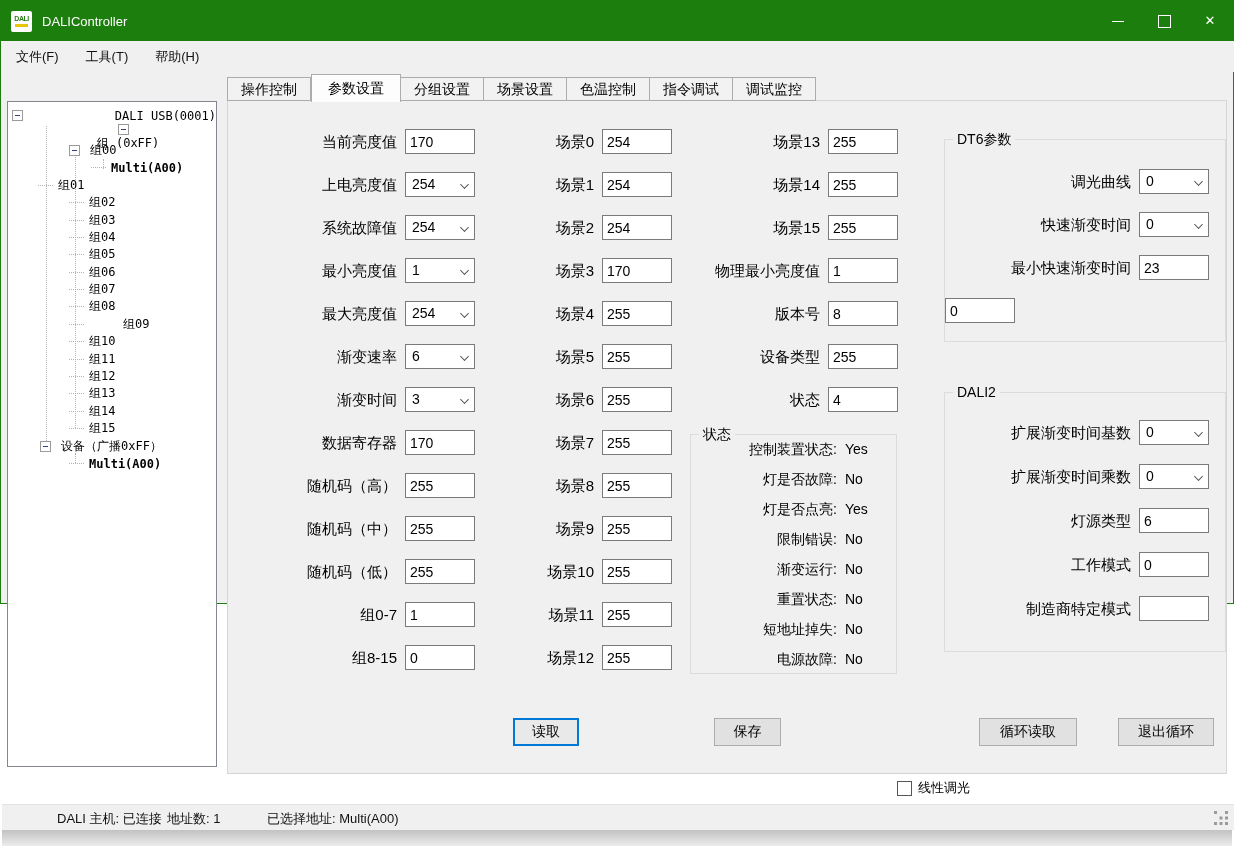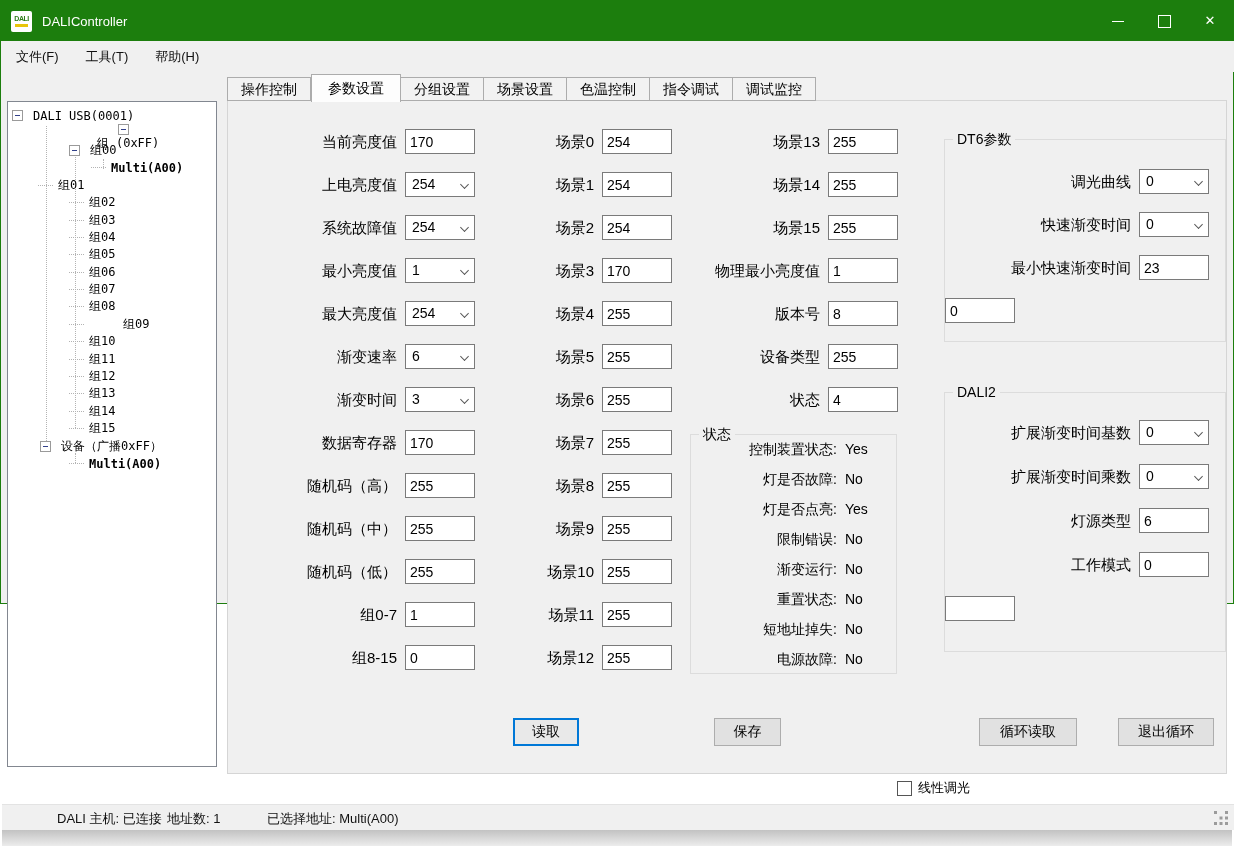--- a/index.html
+++ b/index.html
@@ -137,21 +137,21 @@
       <div class="menu-item">工具(T)</div>
       <div class="menu-item">帮助(H)</div>
     </div>
 
   <div class="treepanel">
     <div class="tguide gv1"></div>
     <div class="tguide gv2"></div>
     <div class="tguide gv3"></div>
     <div class="tguide gv4"></div>
     <div id="tree">
-        <div class="trow" style="padding-left: 4px;">
+        <div class="trow" style="padding-left: 4px; justify-content: space-between;">
           <span class="exp"></span>
           <span class="tlabel">DALI USB(0001)</span>
         </div>
         <div class="trow" style="padding-left: 32px; flex-direction: column;">
           <span class="exp"></span>
           <span class="tlabel">组 (0xFF)</span>
         </div>
         <div class="trow" style="padding-left: 61px;">
           <span class="exp"></span>
           <span class="tlabel">组00</span>
@@ -483,20 +483,21 @@
           </div>
           <div class="frow">
             <div class="flabel w186">灯源类型</div>
             <input class="tbox" value="6" style="">
           </div>
           <div class="frow">
             <div class="flabel w186">工作模式</div>
             <input class="tbox" value="0" style="">
           </div>
           <div class="frow">
+            <div class="flabel w186">制造商特定模式</div>
             <input class="tbox" style="">
           </div>
         </div>
     </div>
 
     <div id="btnrow">
         <button class="btn focused">读取</button>
         <button class="btn">保存</button>
         <button class="btn">循环读取</button>
         <button class="btn">退出循环</button>

